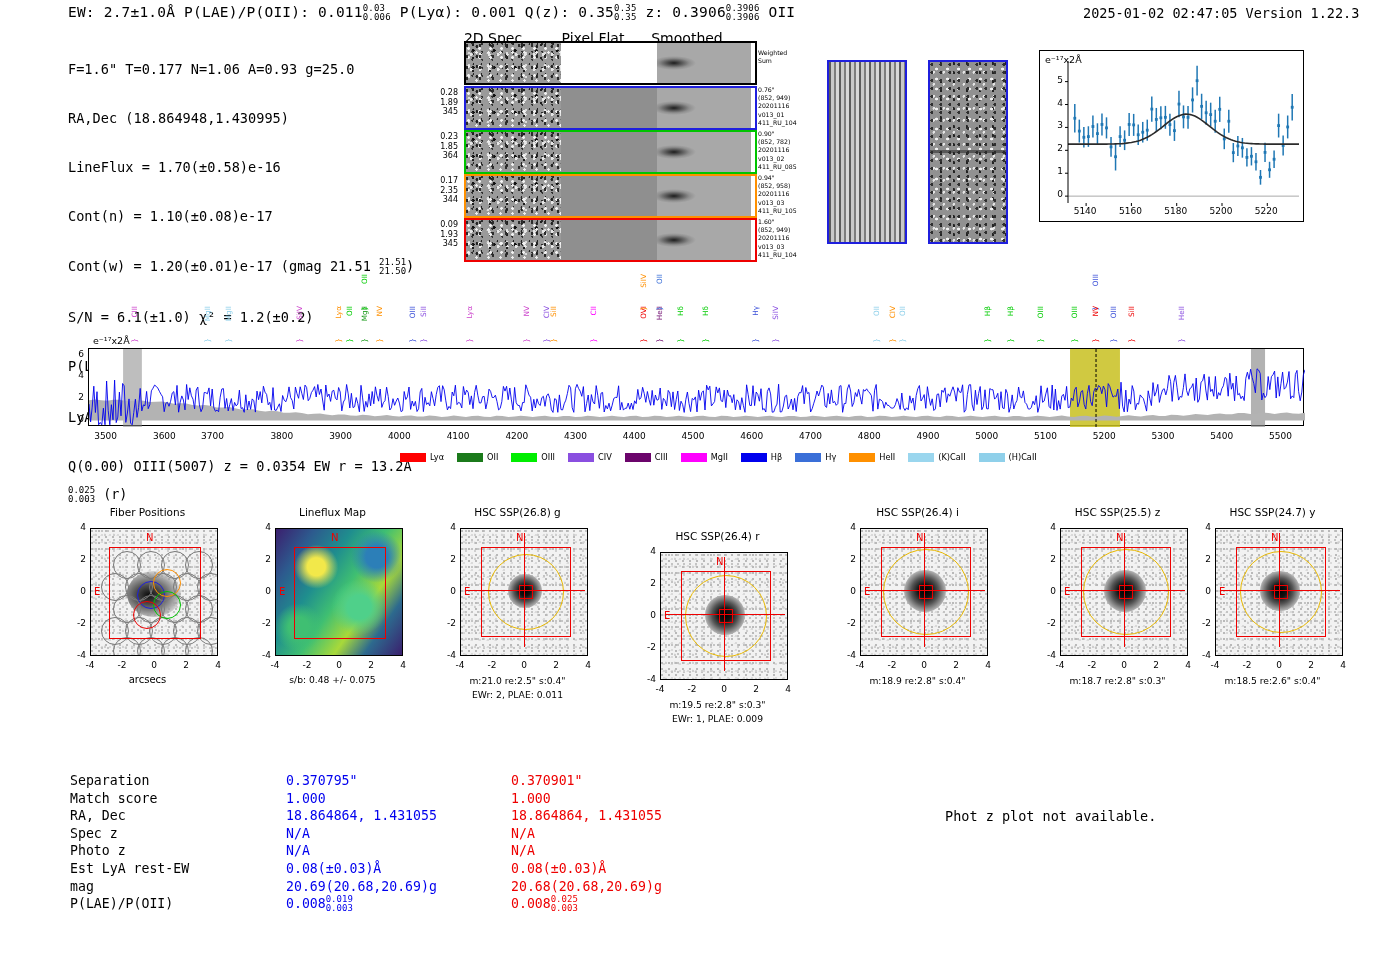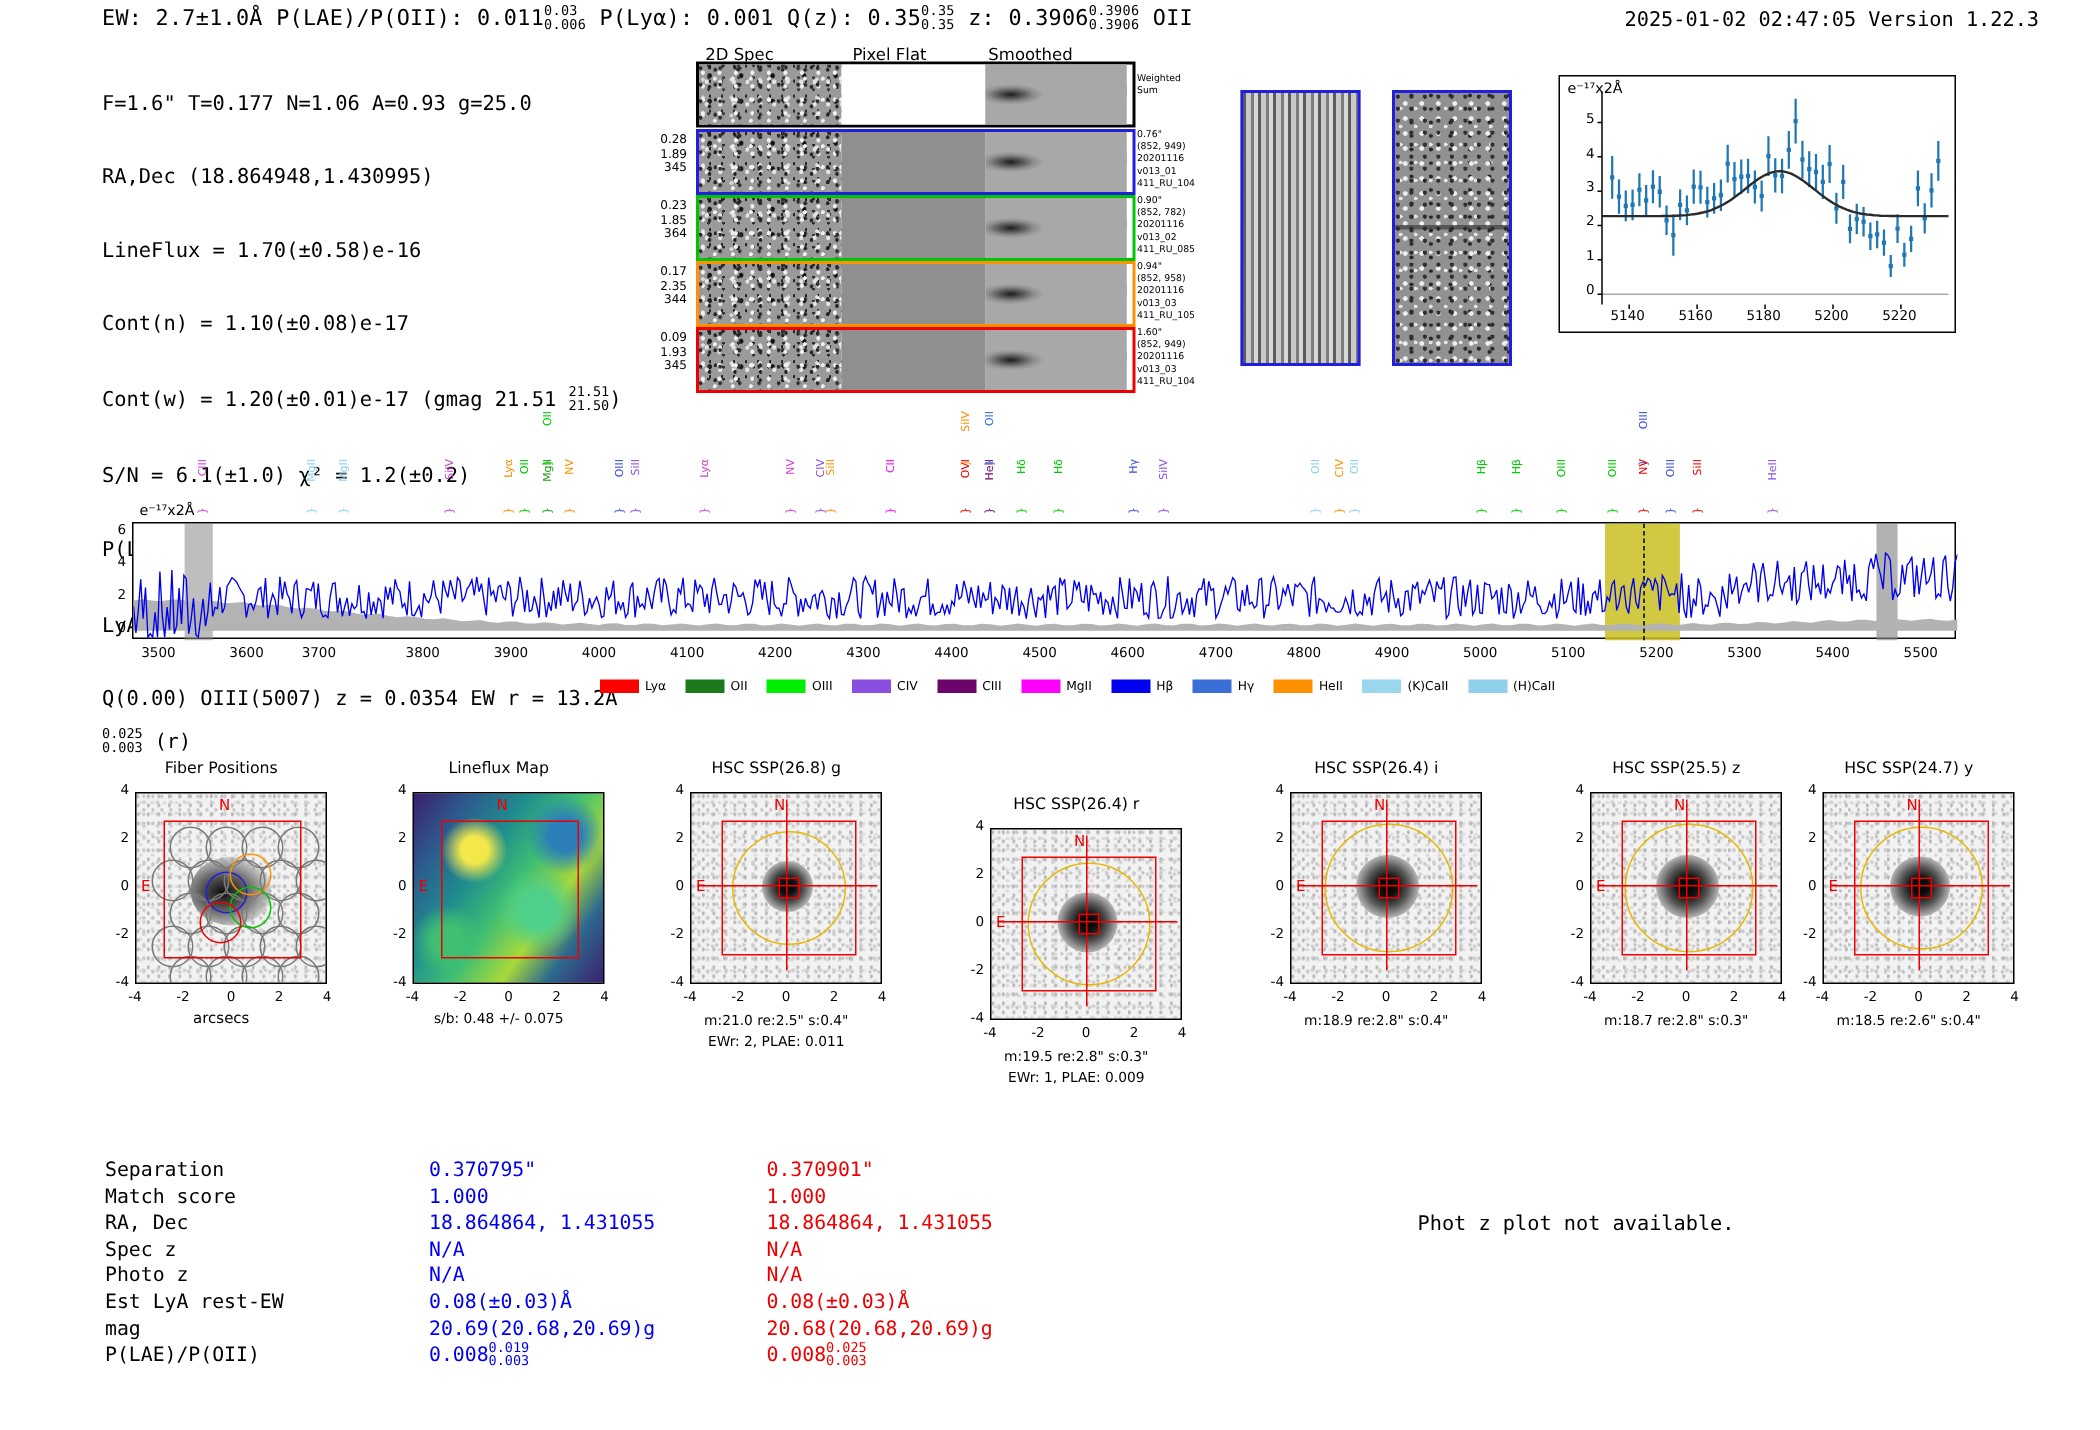--- a/index.html
+++ b/index.html
@@ -14,21 +14,21 @@
   .frac span{display:block;}
 
   
   #hdr-line{left:68px;top:4px;font-size:14.5px;letter-spacing:0.2px;white-space:nowrap;}
   #hdr-stamp{left:1083px;top:5px;font-size:13.5px;white-space:nowrap;}
   #info-block{left:68px;top:28px;font-size:13.6px;line-height:16.4px;white-space:pre;}
   #info-block div{white-space:nowrap;}
 
   
   #spec2d{left:420px;top:30px;width:340px;height:215px;}
-  .pnl-title{position:absolute;font-size:11px;text-align:center;}
+  .pnl-title{position:absolute;font-size:14px;text-align:center;}
   .strip{position:absolute;display:flex;background:#fff;}
   .strip .cell{height:100%;}
   .noise{background-color:#9a9a9a;
     background-image:
       radial-gradient(circle at 8% 22%, #2b2b2b 0 1.2px, transparent 1.4px),
       radial-gradient(circle at 23% 61%, #f2f2f2 0 1.3px, transparent 1.5px),
       radial-gradient(circle at 41% 15%, #1e1e1e 0 1.1px, transparent 1.3px),
       radial-gradient(circle at 57% 77%, #e6e6e6 0 1.4px, transparent 1.6px),
       radial-gradient(circle at 72% 35%, #232323 0 1.2px, transparent 1.4px),
       radial-gradient(circle at 88% 68%, #efefef 0 1.2px, transparent 1.4px),

